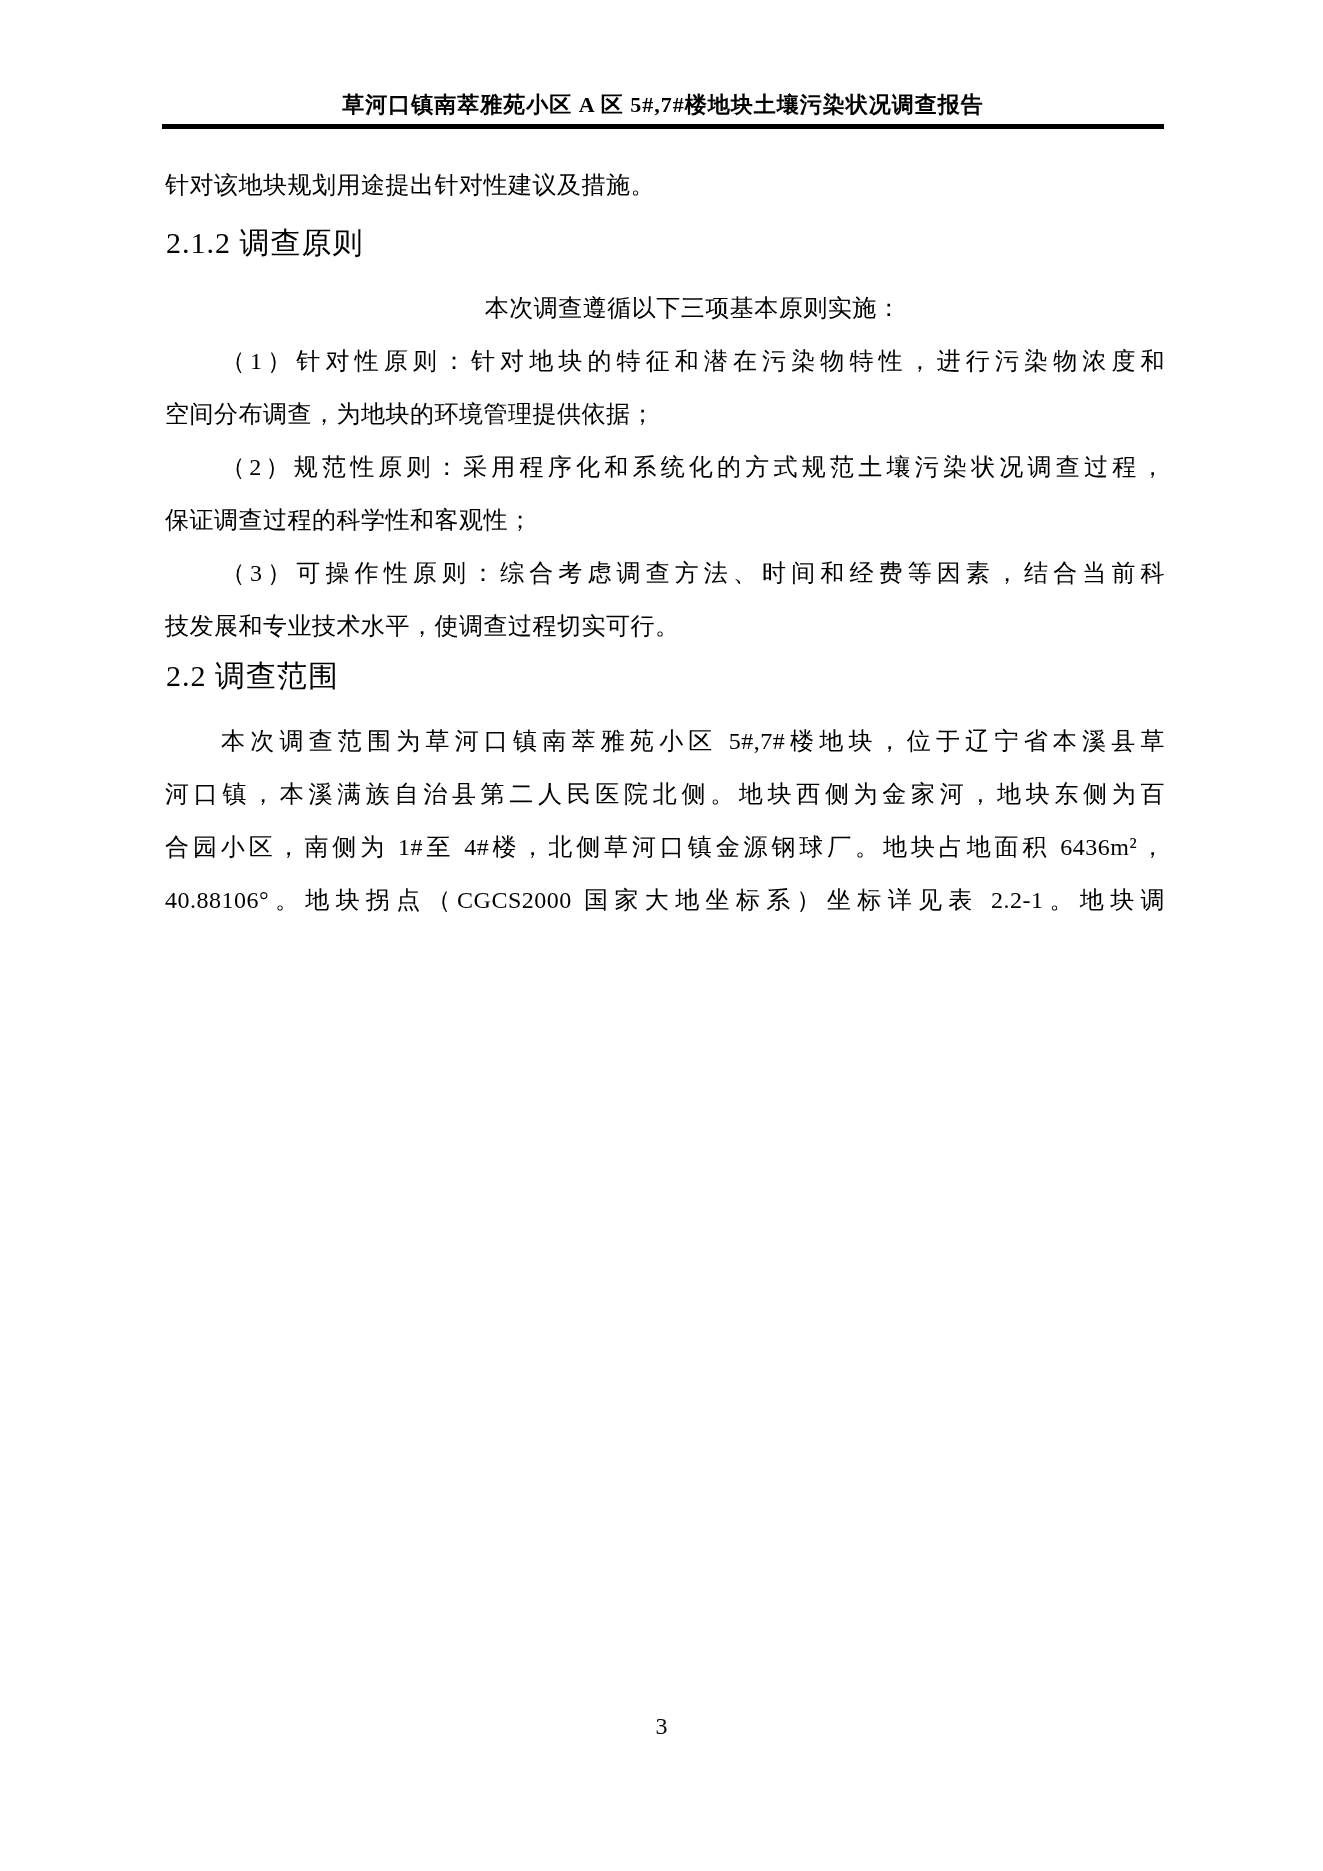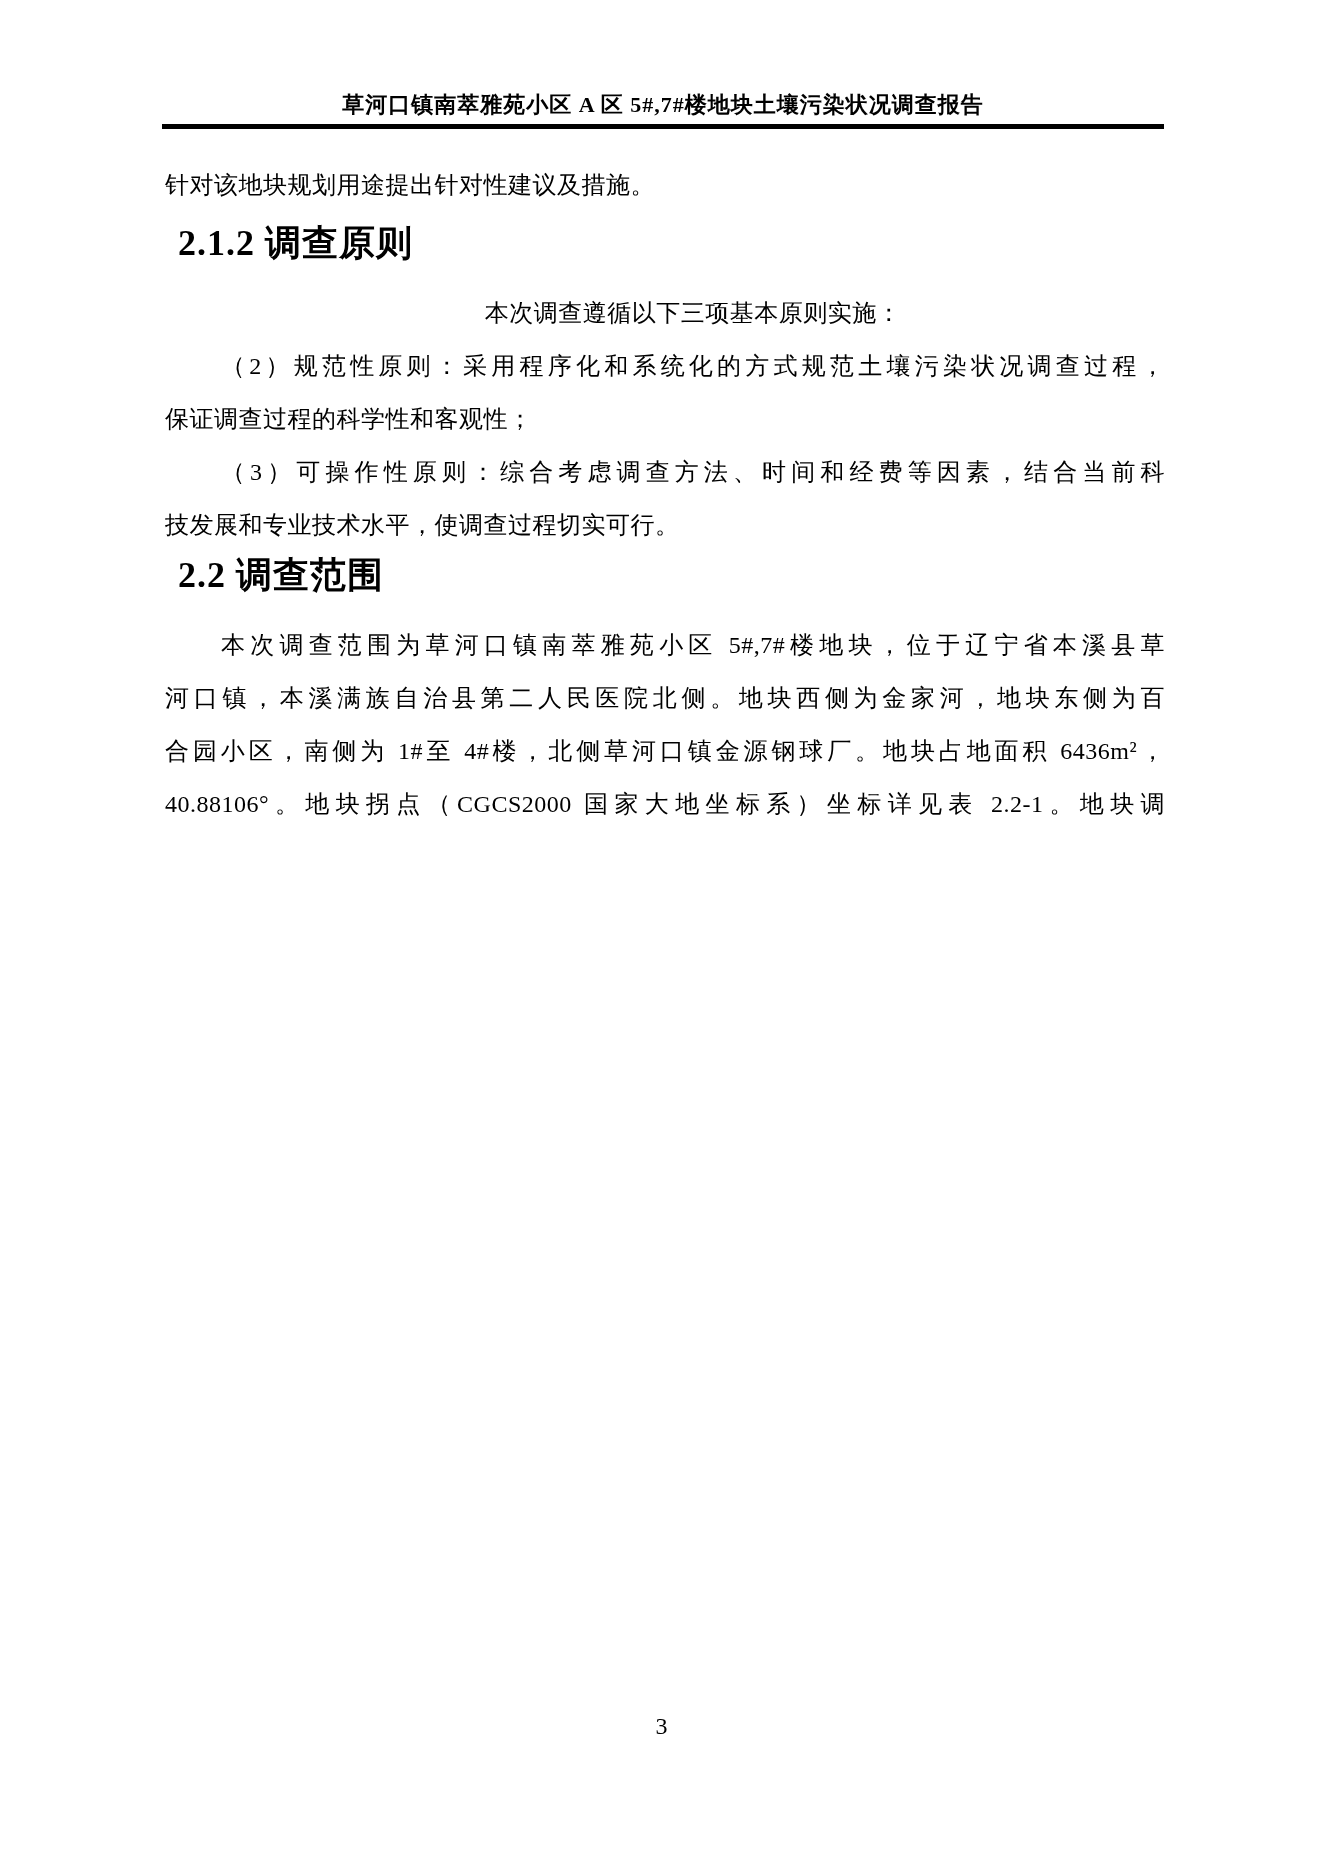--- a/index.html
+++ b/index.html
@@ -41,25 +41,25 @@
   .line {
     font-size: 24px;
     line-height: 53px;
     height: 53px;
     letter-spacing: 0.5px;
   }
   .indent { text-indent: 56px; text-align: center; }
   .jfull { text-align: justify; text-align-last: justify; }
   .intro { margin-top: 28px; }
   .heading {
-    font-size: 36px;
-    font-weight: bold;
+    font-size: 30px;
+    font-weight: normal;
     line-height: 62px;
     height: 62px;
-    margin: 13px;
+    margin: 1px;
     letter-spacing: 1px;
   }
   .h212 { margin-top: 0; }
   .grp-a { margin-top: 8px; }
   .h22 { margin-top: -8px; }
   .grp-b { margin-top: 8px; }
   .footer {
     position: absolute;
     left: 0;
     top: 1712px;
@@ -79,20 +79,22 @@
     <div class="header-rule"></div>
   </div>
 
   <div class="content">
 
     <div class="line intro">针对该地块规划用途提出针对性建议及措施。</div>
 
     <div class="heading h212">2.1.2 调查原则</div>
 
     <div class="line indent grp-a">本次调查遵循以下三项基本原则实施：</div>
+    <div class="line indent jfull">（1）针对性原则：针对地块的特征和潜在污染物特性，进行污染物浓度和</div>
+    <div class="line">空间分布调查，为地块的环境管理提供依据；</div>
     <div class="line indent jfull">（2）规范性原则：采用程序化和系统化的方式规范土壤污染状况调查过程，</div>
     <div class="line">保证调查过程的科学性和客观性；</div>
     <div class="line indent jfull">（3）可操作性原则：综合考虑调查方法、时间和经费等因素，结合当前科</div>
     <div class="line">技发展和专业技术水平，使调查过程切实可行。</div>
 
     <div class="heading h22">2.2 调查范围</div>
 
     <div class="line indent jfull grp-b">本次调查范围为草河口镇南萃雅苑小区 5#,7#楼地块，位于辽宁省本溪县草</div>
     <div class="line jfull">河口镇，本溪满族自治县第二人民医院北侧。地块西侧为金家河，地块东侧为百</div>
     <div class="line jfull">合园小区，南侧为 1#至 4#楼，北侧草河口镇金源钢球厂。地块占地面积 6436m²，</div>

